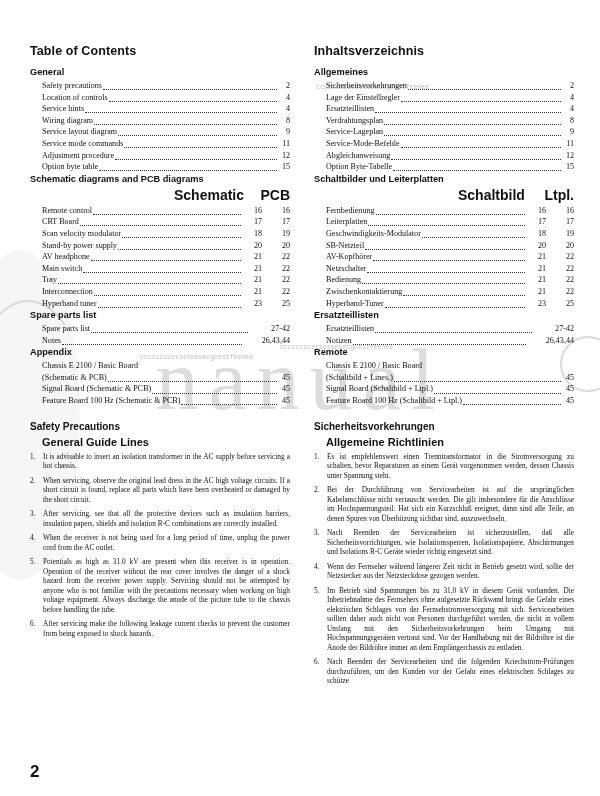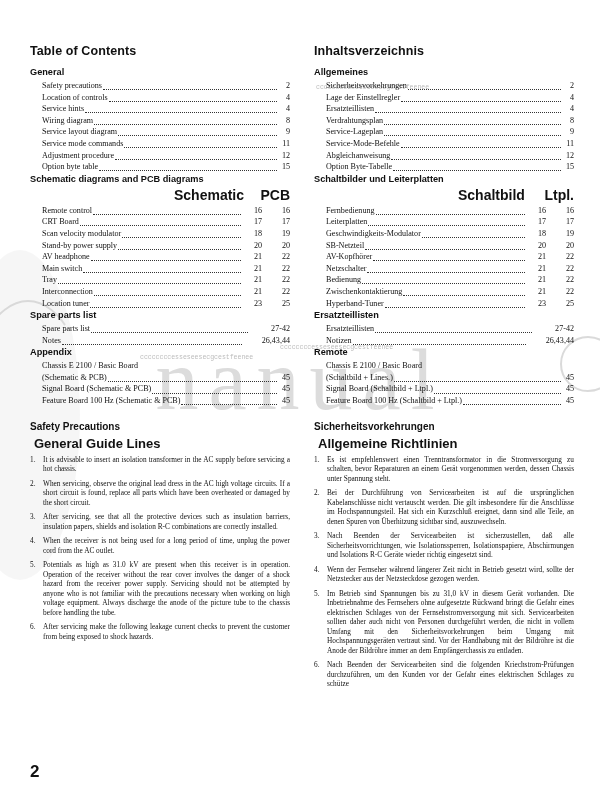--- a/index.html
+++ b/index.html
@@ -56,22 +56,22 @@
   .entry .pgA { flex:0 0 auto; width:20px; text-align:right; }
   .entry .pgB { flex:0 0 auto; width:28px; text-align:right; }
 
   .body-head {
     font-family:"Liberation Sans", sans-serif;
     font-size:10px; font-weight:bold;
     margin:14px 0 4px 0;
   }
   .body-sub {
     font-family:"Liberation Sans", sans-serif;
-    font-size:13px; font-weight:bold;
-    margin:0 0 4px 4px;
+    font-size:11px; font-weight:bold;
+    margin:0 0 4px 12px;
   }
   ol.notes {
     margin:0; padding:0; list-style:none;
   }
   ol.notes li {
     display:flex;
     font-size:7.3px; line-height:9.5px;
     margin-bottom:5px;
     text-align:justify;
   }
@@ -233,21 +233,21 @@
           <span class="pgA">21</span>
           <span class="pgB">22</span>
         </div>
       <div class="entry">
           <span class="label">Interconnection</span>
           <span class="dots"></span>
           <span class="pgA">21</span>
           <span class="pgB">22</span>
         </div>
       <div class="entry">
-          <span class="label">Location tuner</span>
+          <span class="label">Hyperband tuner</span>
           <span class="dots"></span>
           <span class="pgA">23</span>
           <span class="pgB">25</span>
         </div>
 
       <div class="sec-head gap">Spare parts list</div>
       <div class="entry">
           <span class="label">Spare parts list</span>
           <span class="dots"></span>
           <span class="pg2">27-42</span>

